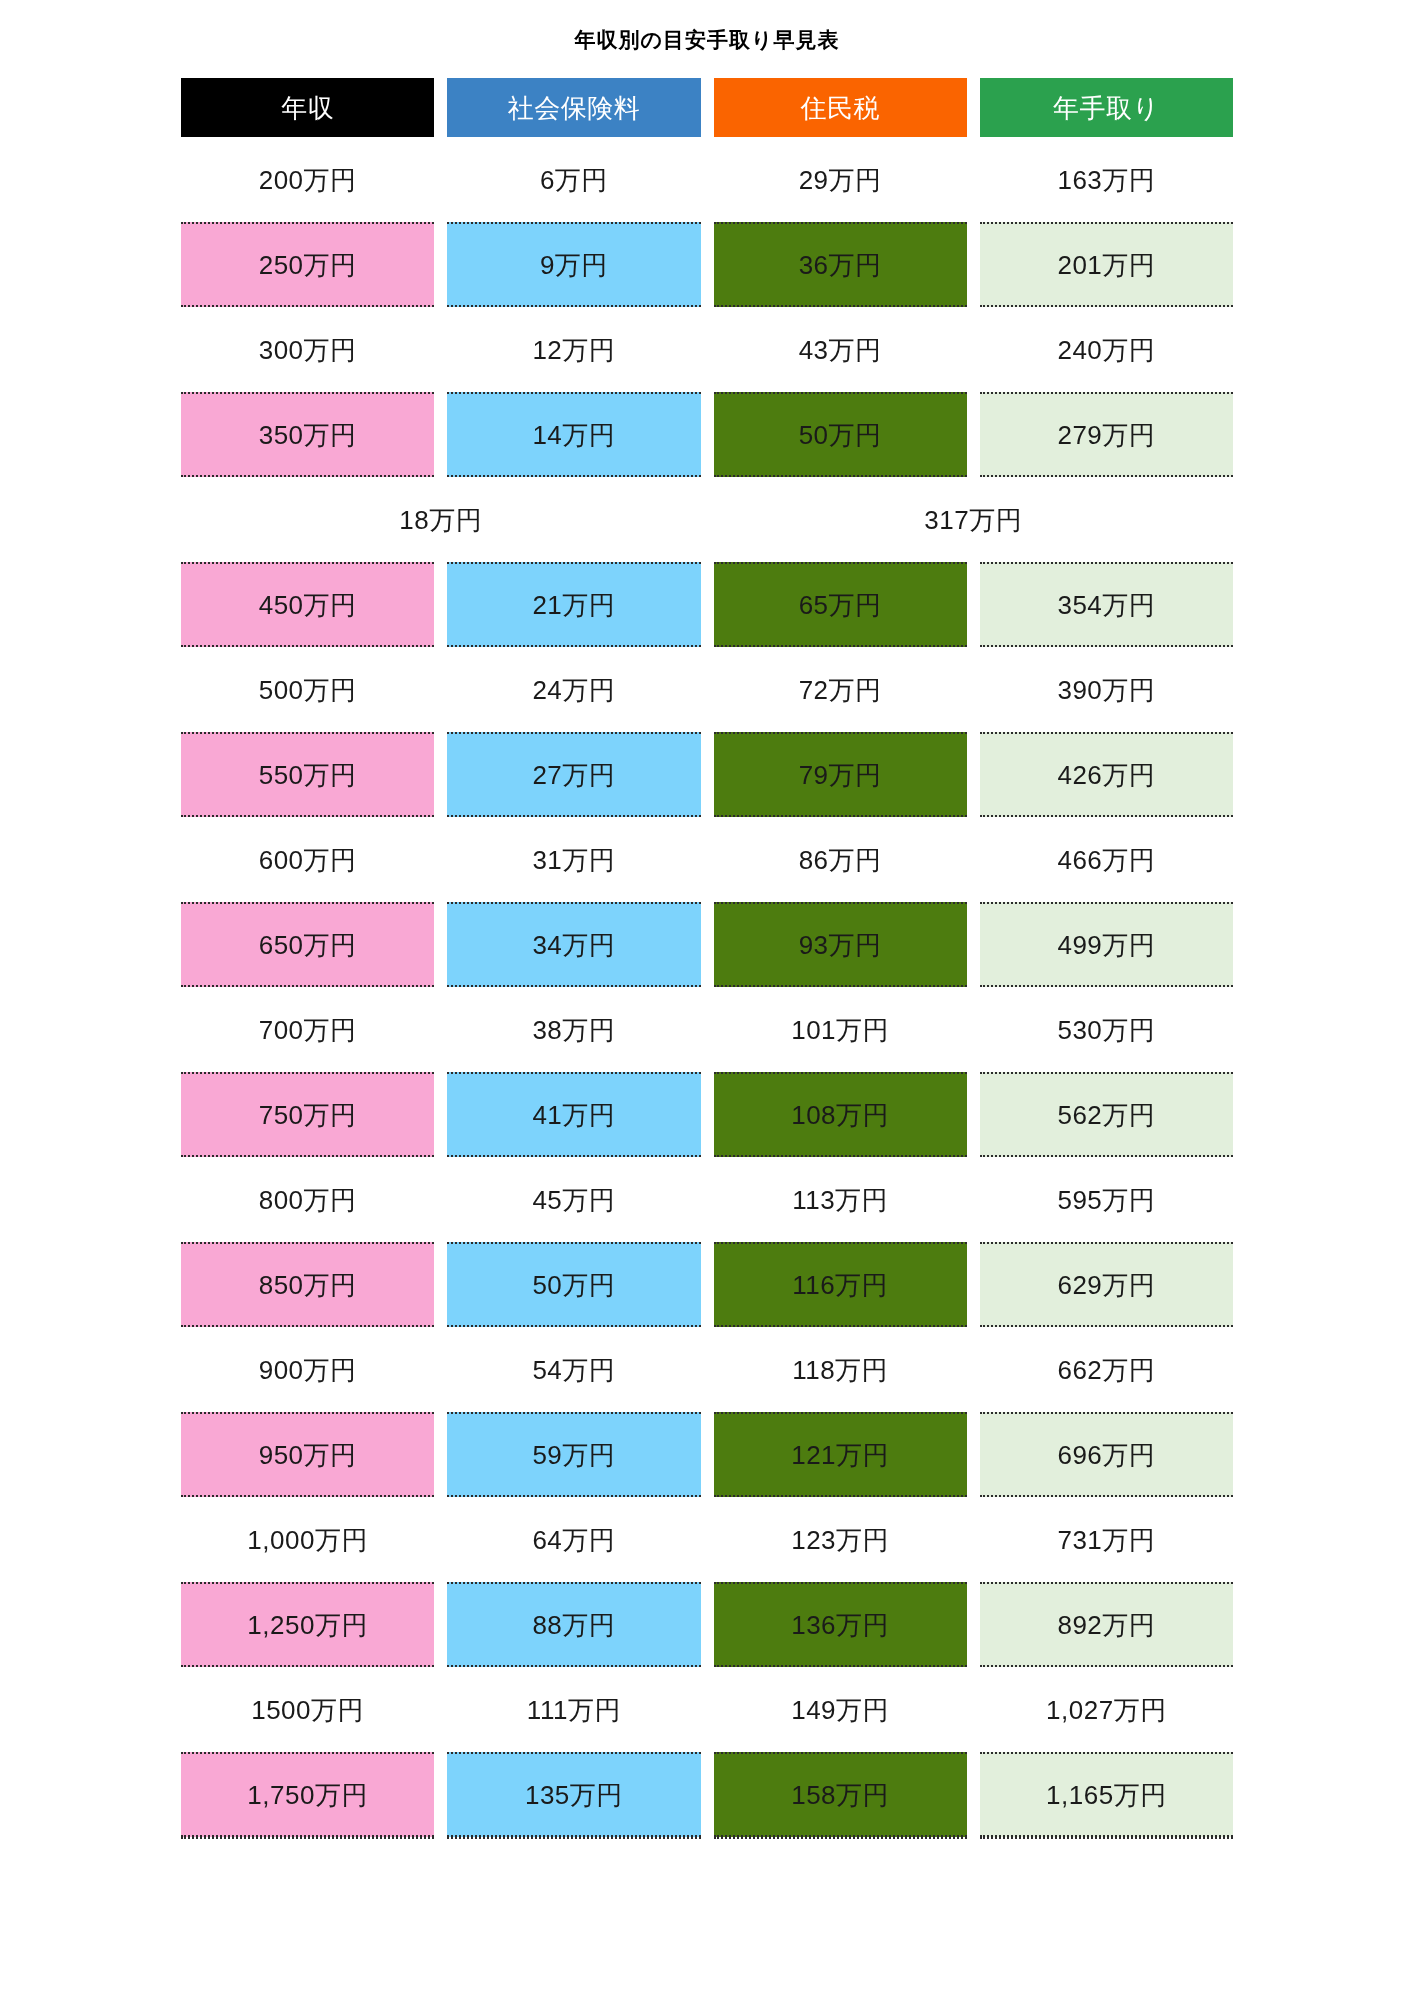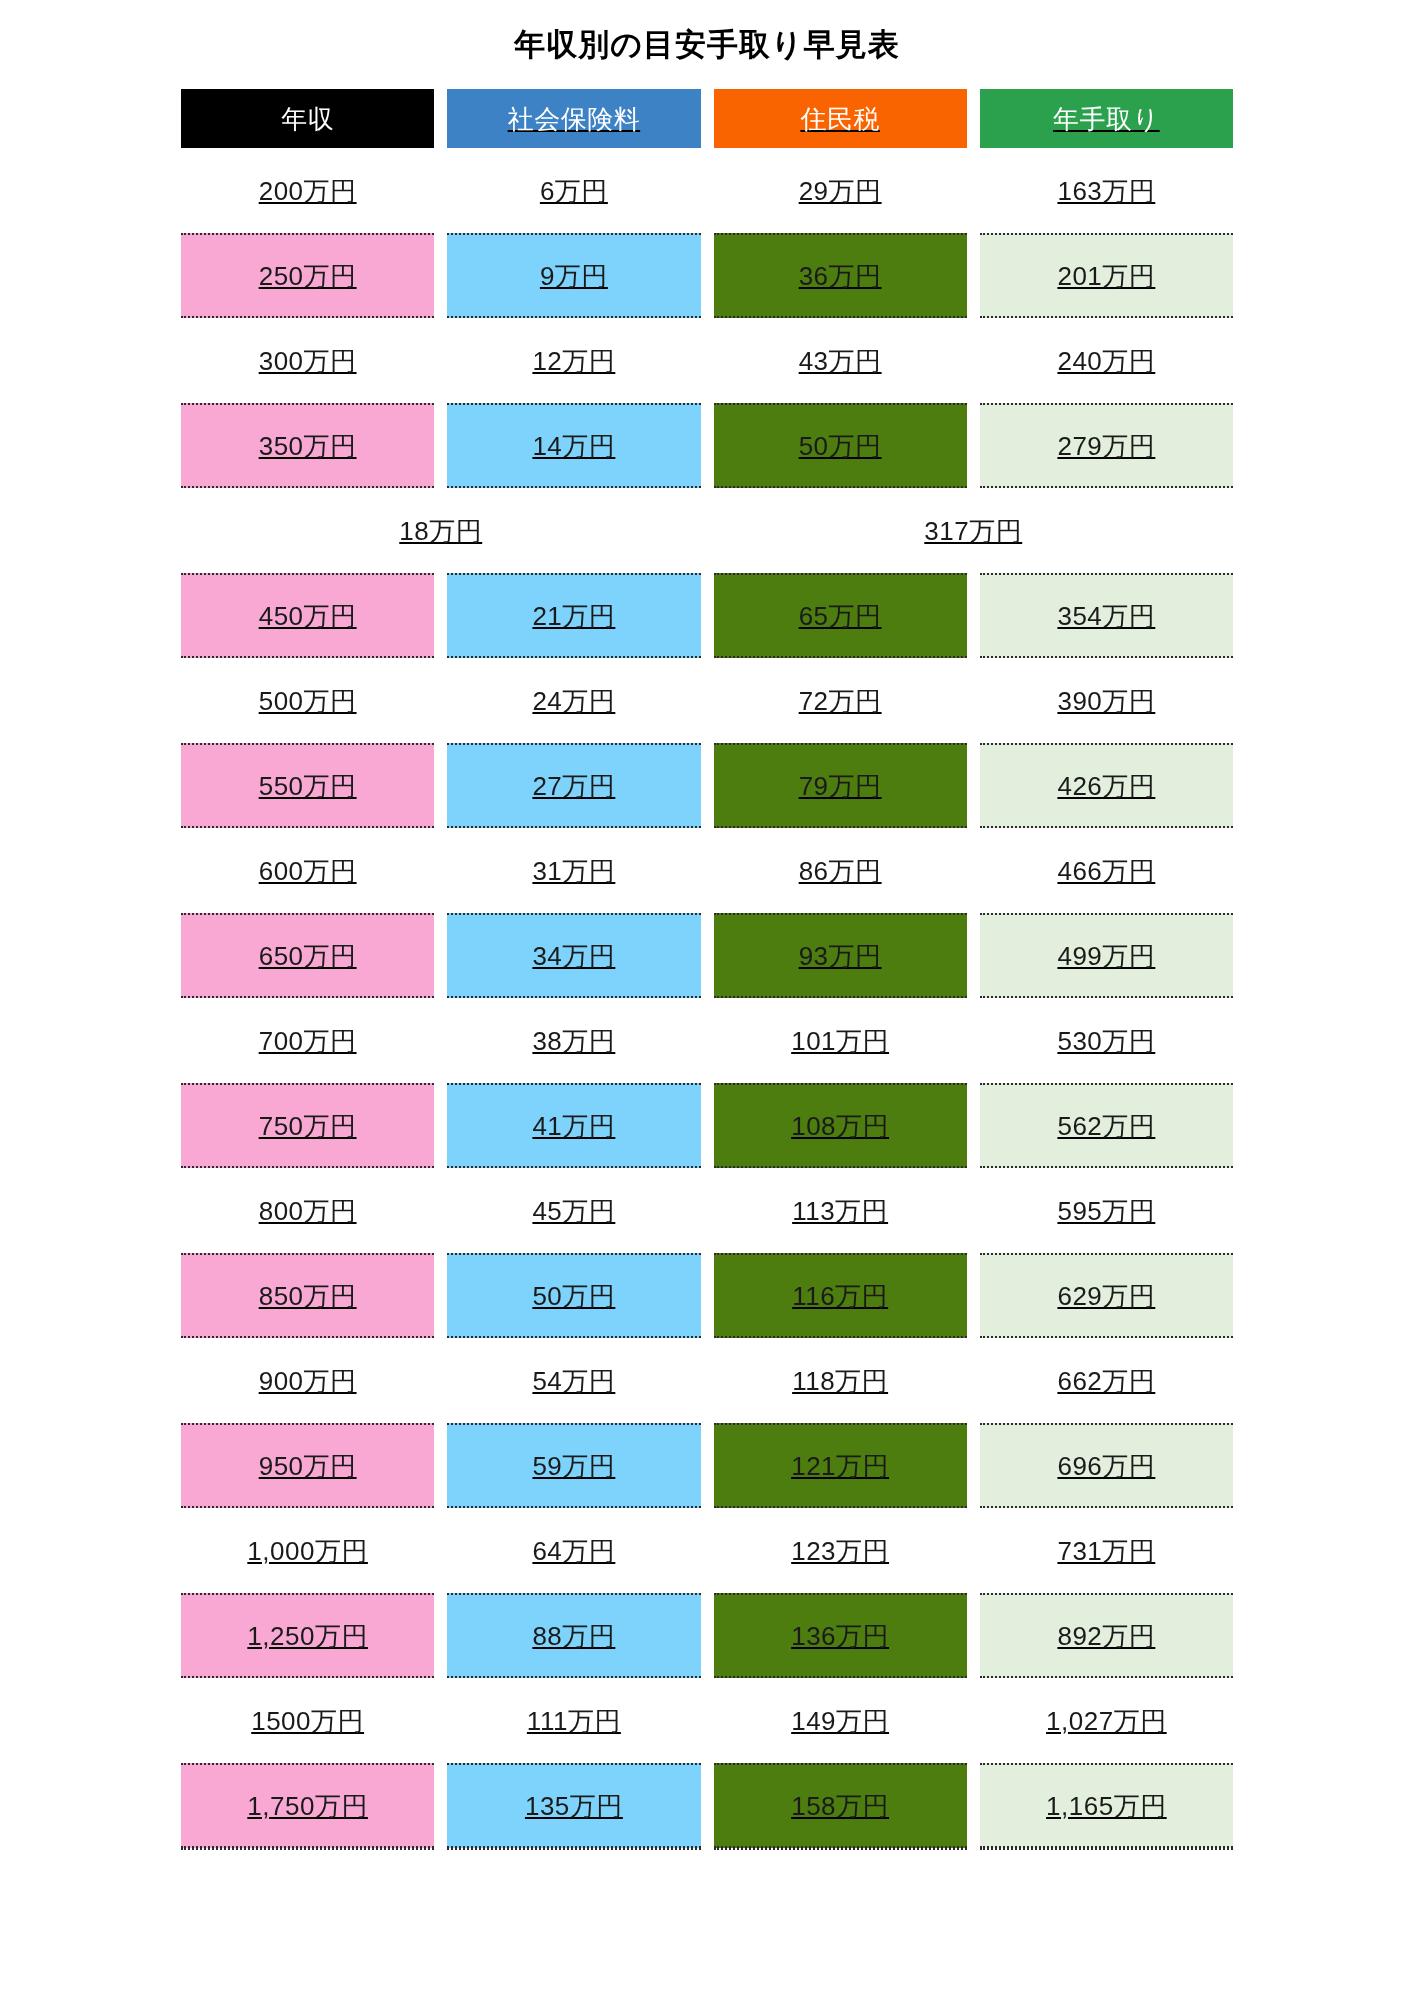--- a/index.html
+++ b/index.html
@@ -10,32 +10,31 @@
     -webkit-font-smoothing:antialiased;
     overflow:hidden;
   }
   .page{
     position:relative;
     width:1414px;height:2000px;
     box-sizing:border-box;
   }
   .title{
     text-align:center;
-    font-size:31px;
+    font-size:21px;
     font-weight:bold;
     color:#000000;
     letter-spacing:1px;
     padding-top:28px;
     line-height:1.1;
   }
   .table-wrap{
     width:1052px;
     margin:15px auto;
     margin-top:27px;
-    text-decoration:underline;
   }
   .row{
     display:flex;
     width:100%;
     column-gap:13px;
   }
   .cell{
     flex:1 1 0;
     box-sizing:border-box;
     height:85px;

